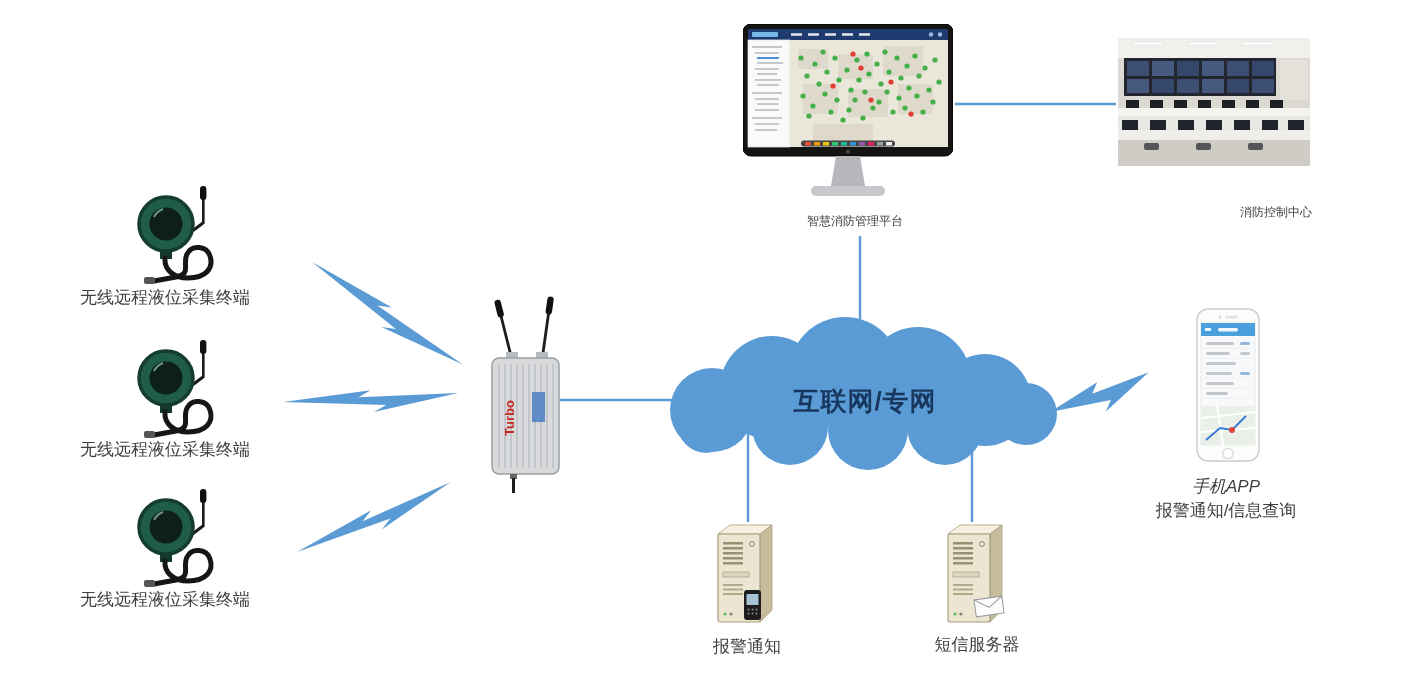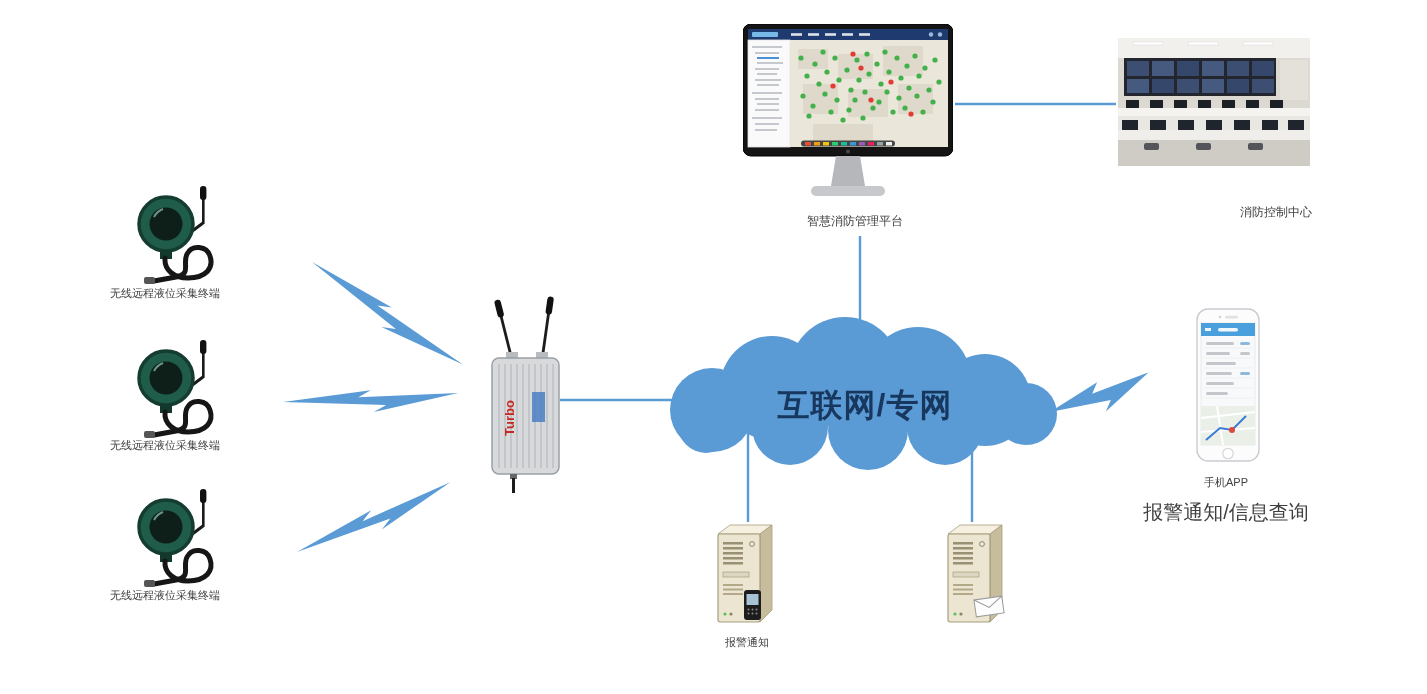--- a/index.html
+++ b/index.html
@@ -3,27 +3,27 @@
 <meta charset="utf-8">
 <style>
   html,body{margin:0;padding:0;background:#fff;}
   .canvas{
     position:relative;width:1427px;height:694px;overflow:hidden;background:#ffffff;
     font-family:"Liberation Sans","DejaVu Sans",sans-serif;
   }
   .layer{position:absolute;left:0;top:0;}
   .node{position:absolute;}
   .node-label{
-    position:absolute;text-align:center;font-size:11px;color:var(--label,#3f3f3f);
+    position:absolute;text-align:center;font-size:17px;color:var(--label,#3f3f3f);
     line-height:1.25;white-space:nowrap;
   }
   .node-label.big{font-size:12px;}
-  .node-label.small{font-size:20px;}
+  .node-label.small{font-size:17px;}
   .cloud-label{
-    position:absolute;text-align:center;font-size:32px;font-weight:bold;
+    position:absolute;text-align:center;font-size:26px;font-weight:bold;
     color:var(--cloud-text,#17375E);letter-spacing:1px;white-space:nowrap;
   }
   .connector{stroke:var(--connector,#5B9BD5);stroke-width:2.4;fill:none;}
   .bolt{fill:var(--connector,#5B9BD5);}
   .cloud-bubble{fill:var(--connector,#5B9BD5);}
 </style>
 </head>
 <body>
 
 <div class="canvas">
@@ -361,21 +361,21 @@
           <line x1="5" y1="110" x2="59" y2="104"></line>
             <line x1="5" y1="124" x2="59" y2="120"></line>
             <line x1="21" y1="98" x2="27" y2="137"></line>
         </g>
         <polyline points="10,132 24,120 36,122 50,108" fill="none" stroke="#3a7bd5" stroke-width="2"></polyline>
         <circle cx="36" cy="122" r="3" fill="#e0483e"></circle>
       </g>
       <circle cx="32" cy="145.5" r="5.2" fill="#ffffff" stroke="#d5d8da" stroke-width="1.3"></circle>
     </svg>
   </div>
-  <div class="node-label" style="left:1126px;top:476px;width:200px;">手机APP</div>
+  <div class="node-label" style="left:1126px;top:476px;width:200px;font-style:italic;">手机APP</div>
   <div class="node-label small" style="left:1126px;top:500px;width:200px;">报警通知/信息查询</div>
 
   <div class="node" style="left:712px;top:520px;width:72px;height:108px;">
     <svg width="72" height="108" viewBox="0 0 72 108">
       <polygon points="6,14 48,14 60,5 18,5" fill="#f5f0e0" stroke="#a79e7d" stroke-width="0.8"></polygon>
       <polygon points="48,14 60,5 60,90 48,102" fill="#c7bd9c" stroke="#a79e7d" stroke-width="0.8"></polygon>
       <rect x="6" y="14" width="42" height="88" rx="2" fill="#ebe5d1" stroke="#a79e7d" stroke-width="1.2"></rect>
       <g fill="#9a9174">
         <rect x="11" y="22" width="20" height="2.5"></rect>
           <rect x="11" y="27" width="20" height="2.5"></rect>
@@ -428,14 +428,15 @@
           <rect x="11" y="73" width="20" height="2"></rect>
       </g>
       <circle cx="13" cy="94" r="1.6" fill="#57c15a"></circle>
         <circle cx="19" cy="94" r="1.6" fill="#8d8468"></circle>
       <g transform="translate(32,80) rotate(-8)">
         <rect x="0" y="0" width="28" height="17" fill="#fdfdfd" stroke="#9a9a9a" stroke-width="1"></rect>
         <path d="M0,0 L14,9.5 L28,0" fill="none" stroke="#9a9a9a" stroke-width="1"></path>
       </g>
     </svg>
   </div>
+  <div class="node-label" style="left:877px;top:634px;width:200px;">短信服务器</div>
 
 </div>
 
 </body></html>

